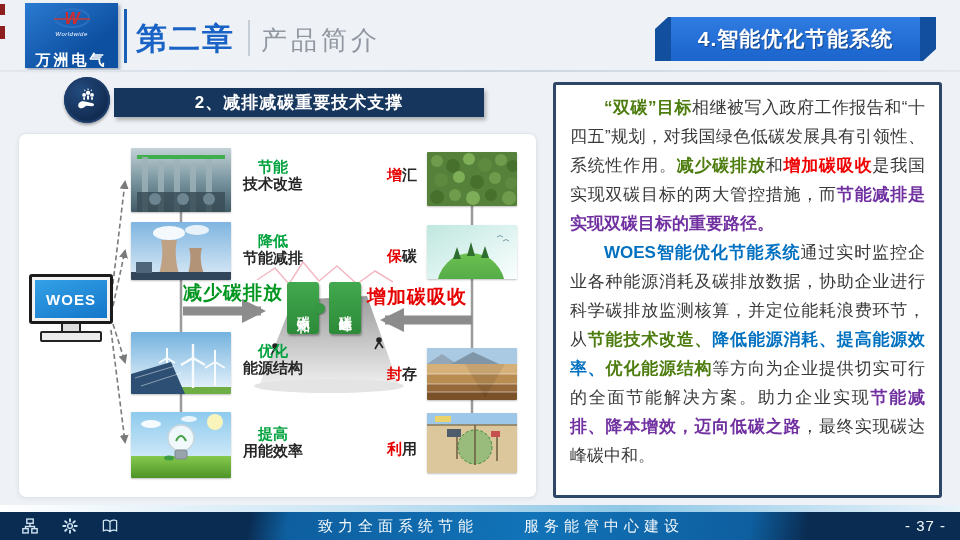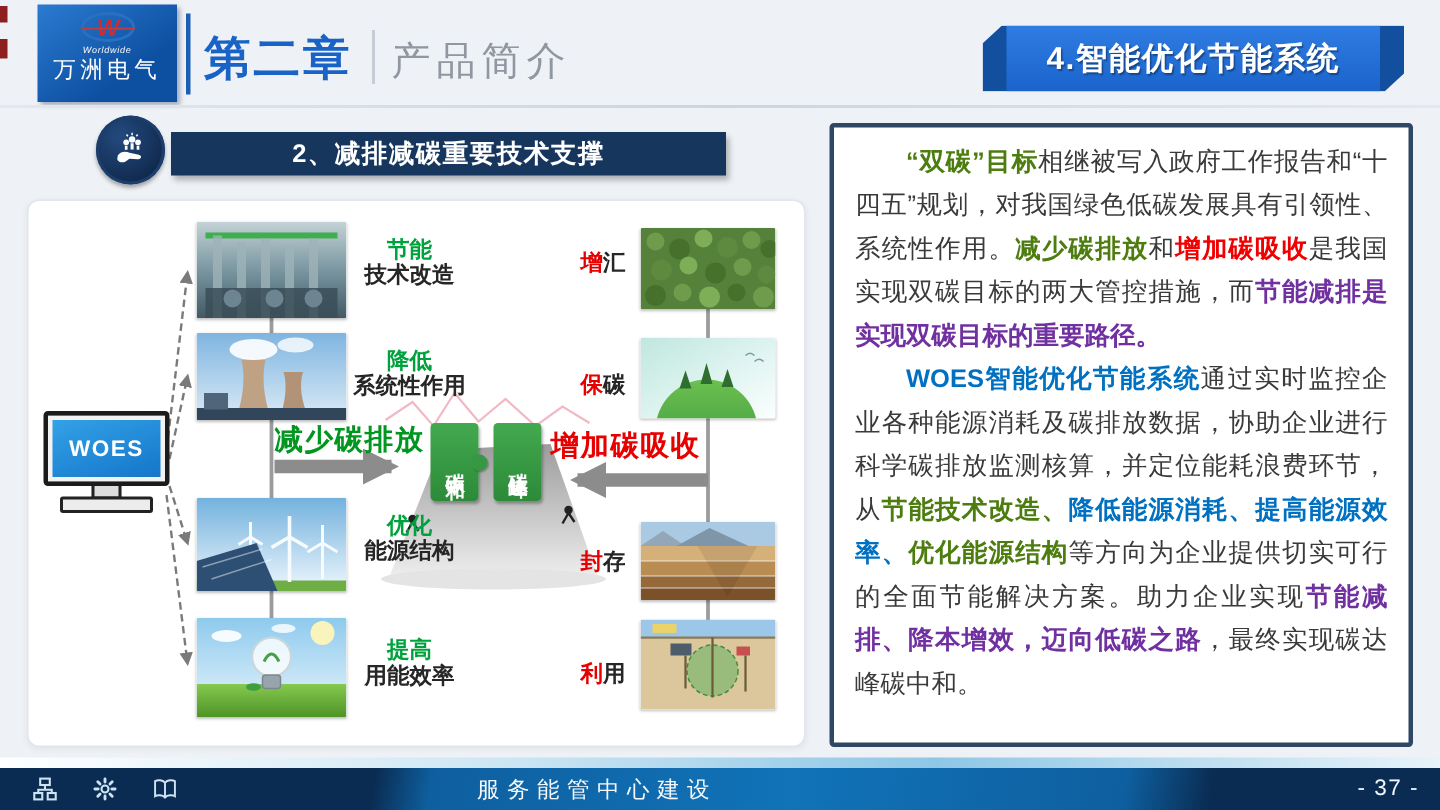--- a/index.html
+++ b/index.html
@@ -9,21 +9,21 @@
   
   .red-notch{position:absolute;left:0;width:5px;background:#8e1f1f;}
   .n1{top:4px;height:11px;} .n2{top:26px;height:13px;}
 
   
   .logo{position:absolute;left:25px;top:3px;width:93px;height:65px;
     background:linear-gradient(145deg,#2a7bd2,#0d4fa0 70%);
     box-shadow:2px 2px 3px rgba(20,40,80,.35);text-align:center;}
   .logo svg{display:block;margin:4px auto 0;}
   .logo-brand{font-size:6px;font-style:italic;color:#fdfdfd;letter-spacing:.5px;margin-top:-2px;}
-  .logo-company{color:#ffffff;font-weight:normal;font-size:15px;letter-spacing:3px;margin-top:0;}
+  .logo-company{color:#ffffff;font-weight:bold;font-size:15px;letter-spacing:3px;margin-top:14px;}
   .accent-bar{position:absolute;left:124px;top:9px;width:3px;height:54px;background:#1a5fb4;}
   .chapter{position:absolute;left:136px;top:18px;font-size:31px;font-weight:bold;color:#1a63c6;letter-spacing:2px;}
   .sub-divider{position:absolute;left:248px;top:20px;width:2px;height:36px;background:#c6cdd6;}
   .subtitle{position:absolute;left:261px;top:23px;font-size:26px;color:#9097a1;letter-spacing:4px;}
   .header-rule{position:absolute;left:0;top:70px;width:960px;height:2px;
     background:linear-gradient(90deg,#e3e8ee,#ccd4de 50%,#e3e8ee);}
 
   .ribbon{position:absolute;left:655px;top:17px;width:281px;height:44px;background:#124f9e;
     clip-path:polygon(13px 0,100% 0,100% calc(100% - 12px),calc(100% - 13px) 100%,0 100%,0 12px);}
   .ribbon-inner{position:absolute;left:16px;right:16px;top:0;bottom:0;
@@ -267,21 +267,21 @@
         <ellipse cx="38" cy="46" rx="5" ry="2.5" fill="#3f9e3f"></ellipse>
       </svg>
     </div>
 
     <div class="llabel l1">
       <span class="hl">节能</span>
       <span class="rest">技术改造</span>
     </div>
     <div class="llabel l2">
       <span class="hl">降低</span>
-      <span class="rest">系统性作用</span>
+      <span class="rest">节能减排</span>
     </div>
     <div class="llabel l3">
       <span class="hl">优化</span>
       <span class="rest">能源结构</span>
     </div>
     <div class="llabel l4">
       <span class="hl">提高</span>
       <span class="rest">用能效率</span>
     </div>
 
@@ -395,17 +395,18 @@
       </svg>
       <svg width="16" height="16" viewBox="0 0 15 15" fill="none" stroke="#cfe3f2">
         <circle cx="7.5" cy="7.5" r="2.2" stroke-width="1.3"></circle>
         <path d="M7.5,1.2 V3.2 M7.5,11.8 V13.8 M1.2,7.5 H3.2 M11.8,7.5 H13.8 M3,3 L4.4,4.4 M10.6,10.6 L12,12 M12,3 L10.6,4.4 M4.4,10.6 L3,12" stroke-width="1.8" stroke-linecap="round"></path>
       </svg>
       <svg width="16" height="16" viewBox="0 0 15 15" fill="none" stroke="#cfe3f2" stroke-width="1.2">
         <path d="M7.5,3.5 C6,1.8 3,1.6 1.3,2.6 V12 C3,11 6,11.2 7.5,12.8 C9,11.2 12,11 13.7,12 V2.6 C12,1.6 9,1.8 7.5,3.5 Z M7.5,3.5 V12.8"></path>
       </svg>
     </div>
     <div class="f-slogans">
+      <span>致力全面系统节能</span>
       <span>服务能管中心建设</span>
     </div>
     <div class="f-page">- 37 -</div>
   </footer>
 </div>
 
 </body></html>

